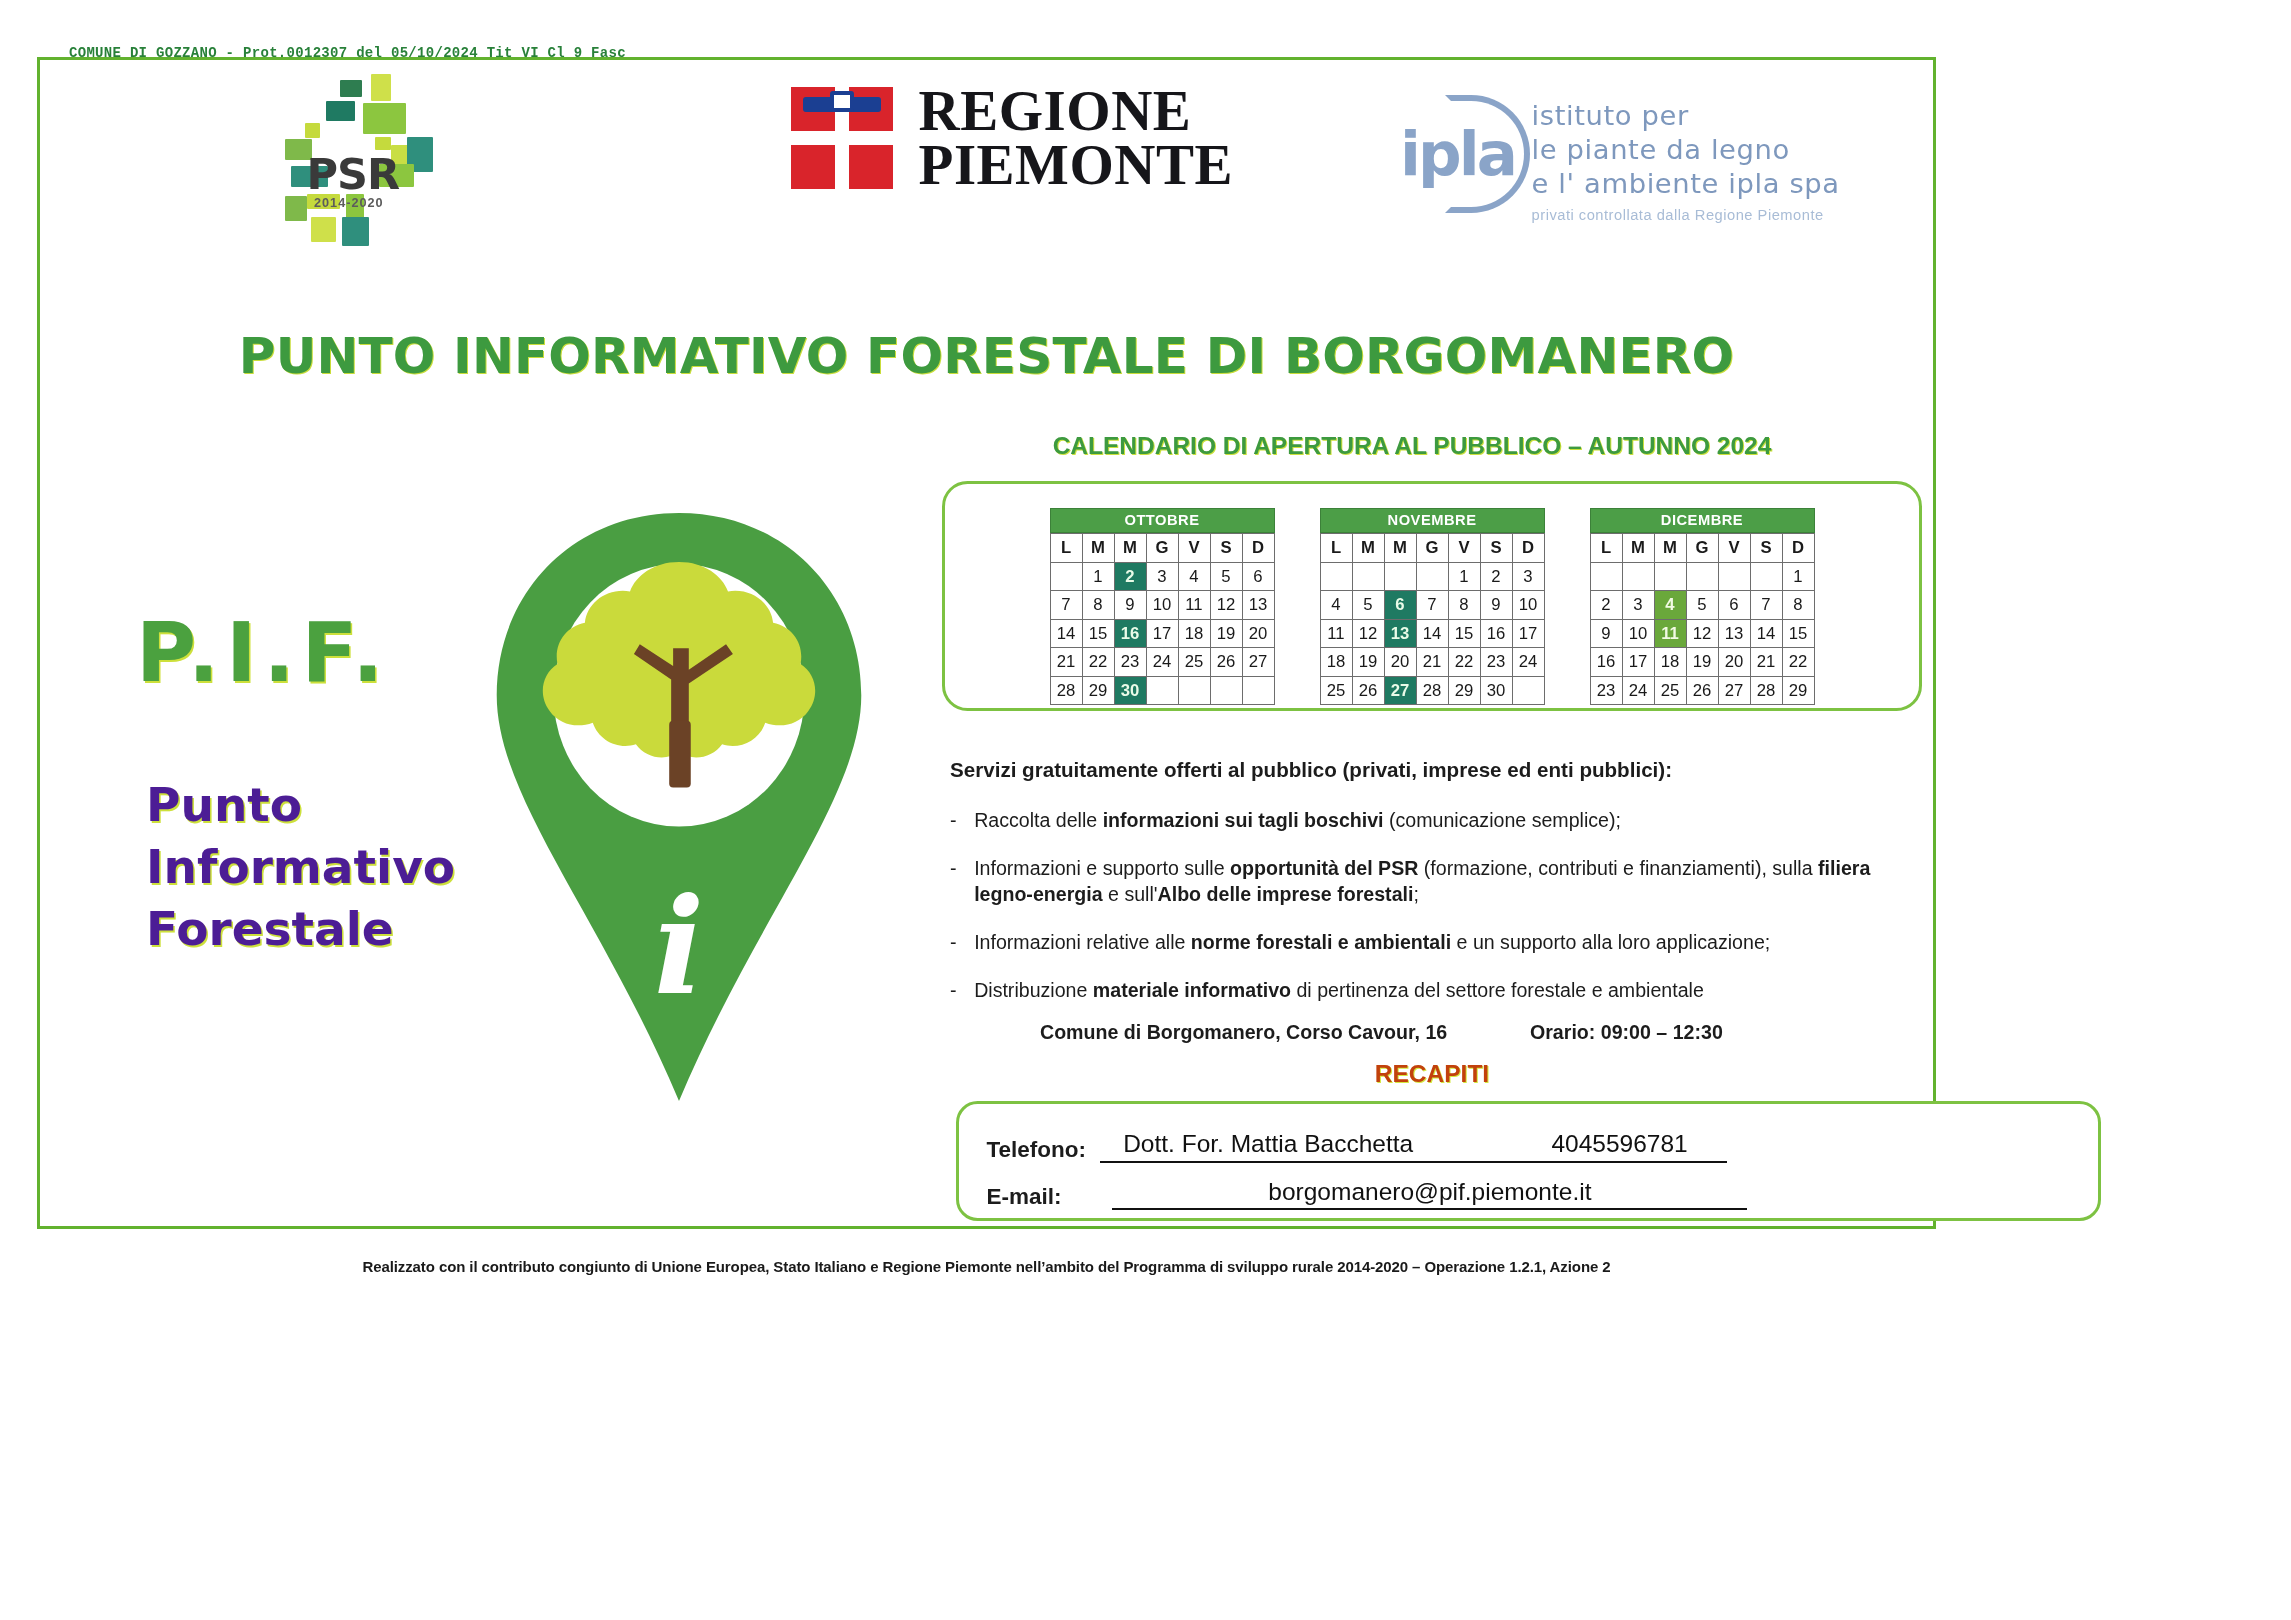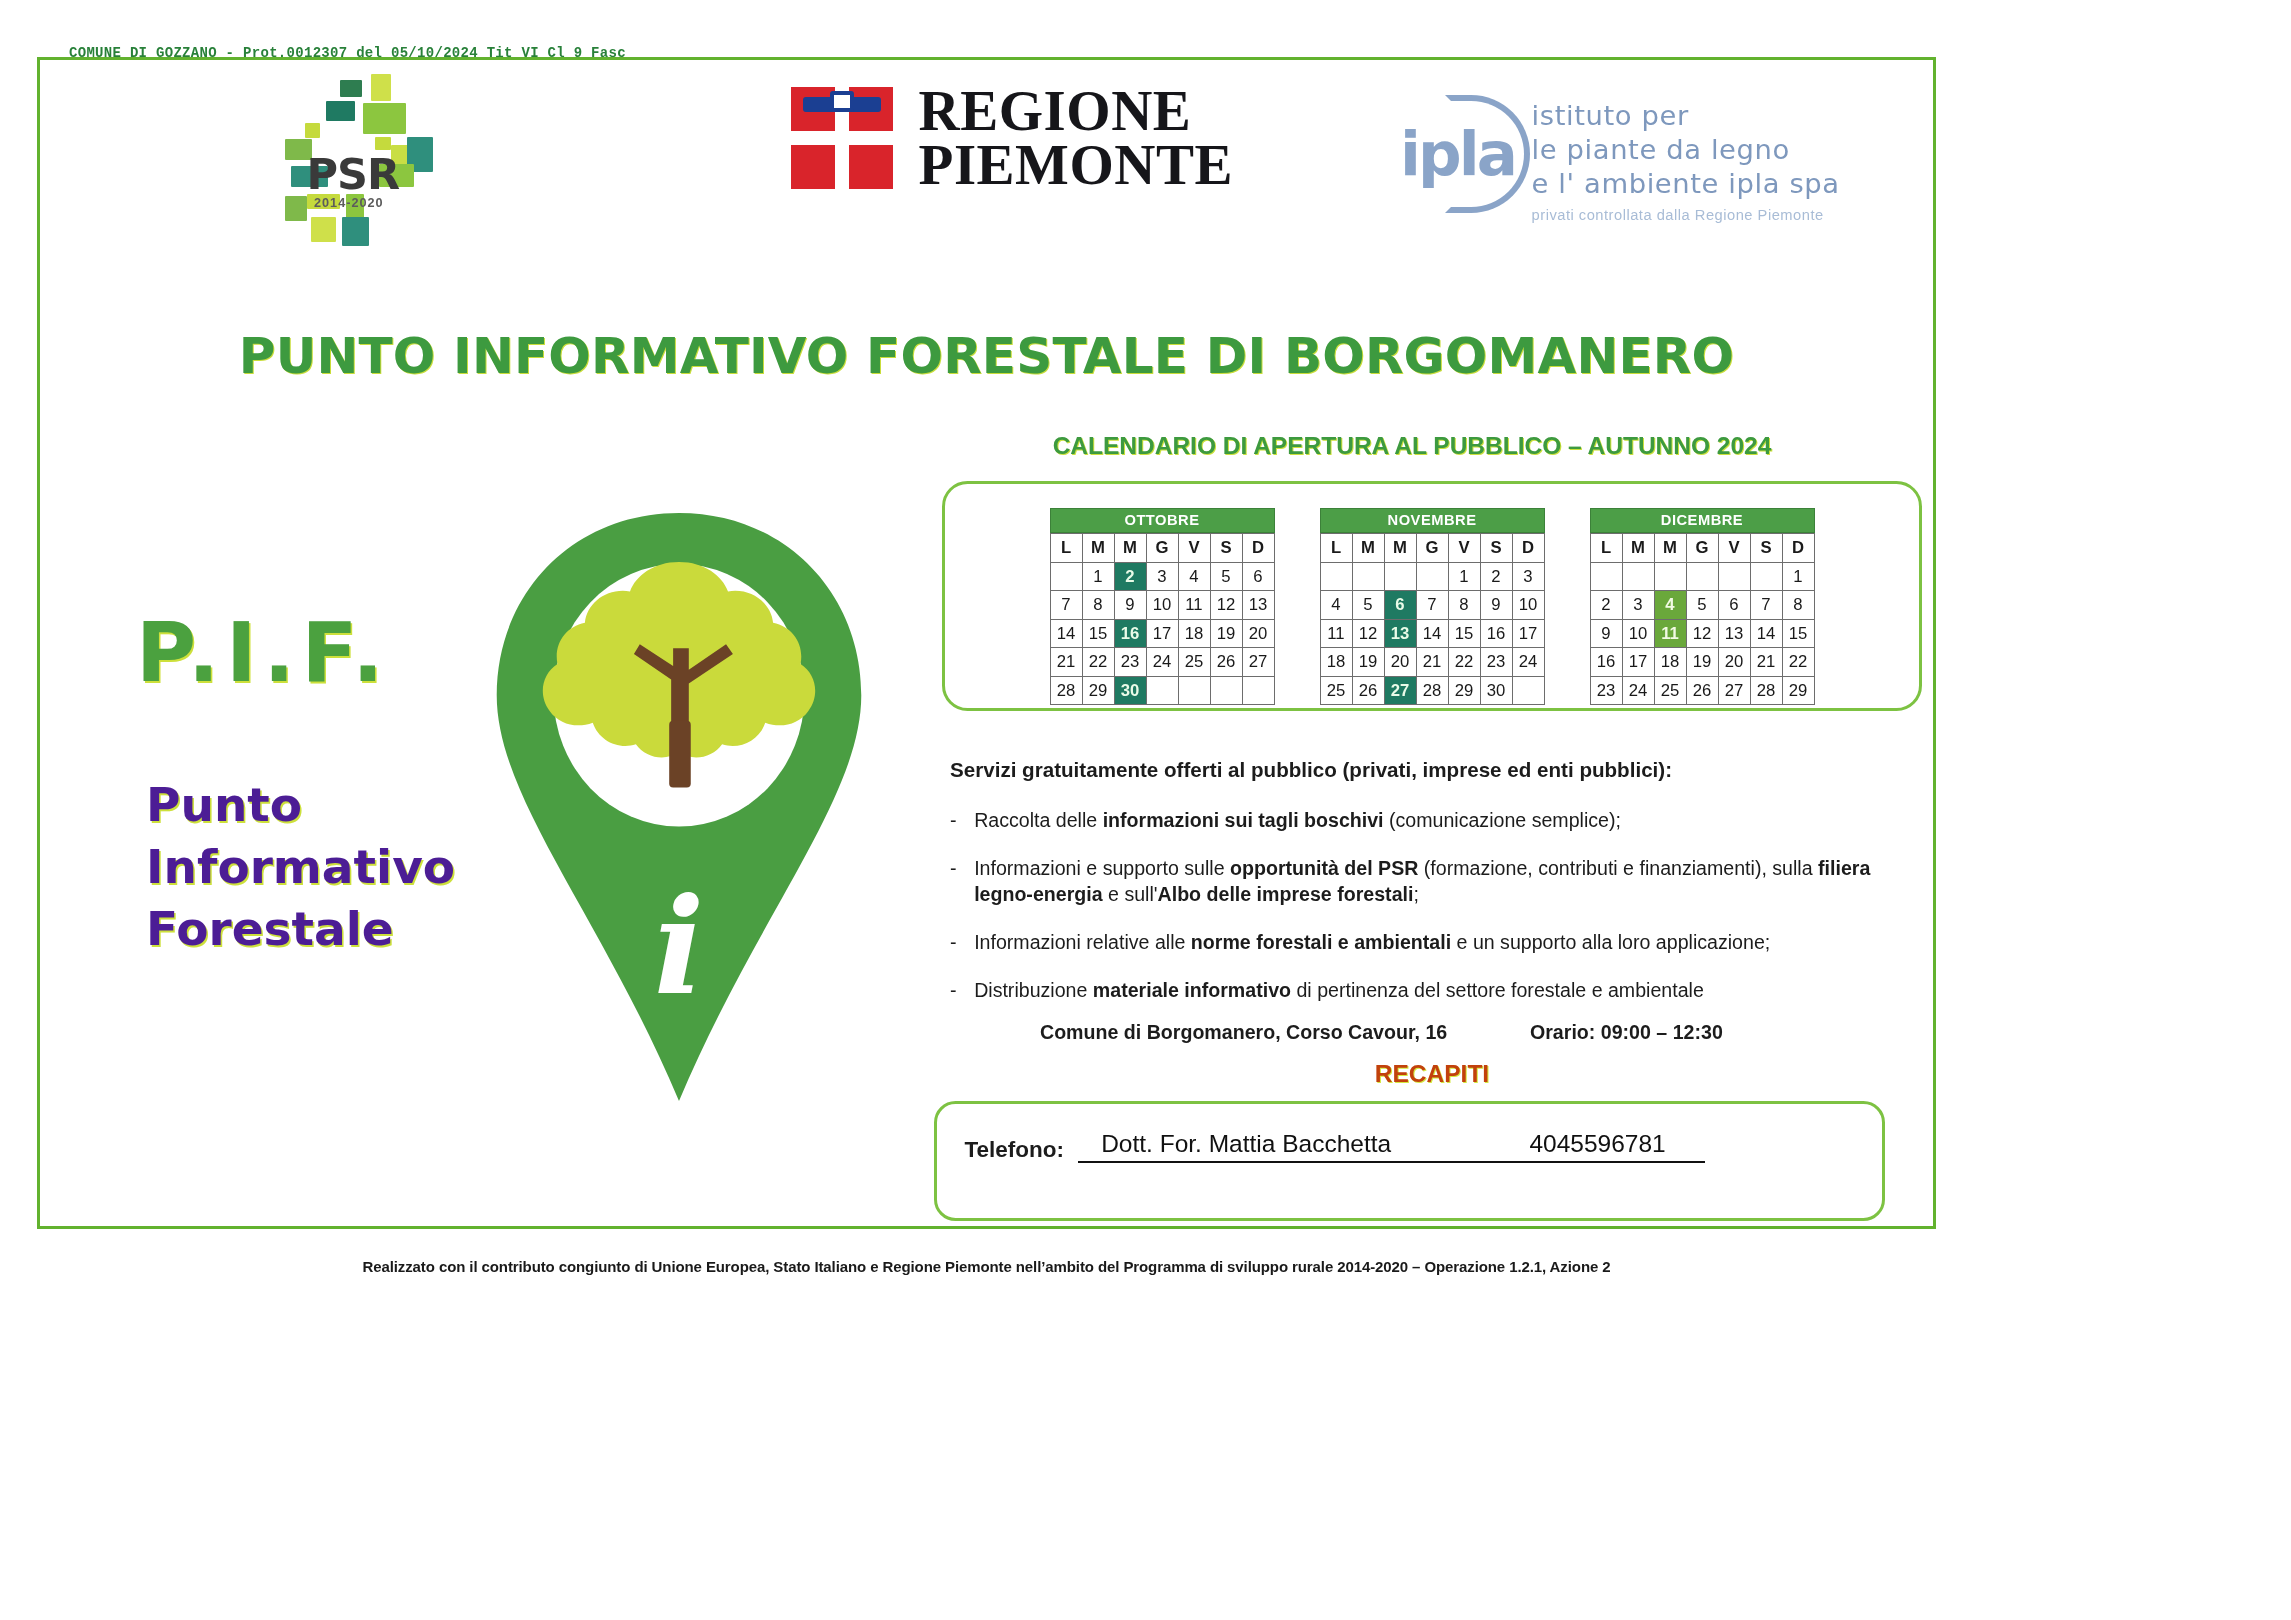--- a/index.html
+++ b/index.html
@@ -147,22 +147,22 @@
     font-size:19.6px;font-weight:700;color:#1c1c1c;
   }
   .recapiti{
     position:absolute;left:902px;width:980px;top:1000px;text-align:center;
     font-size:24.5px;font-weight:700;color:#c2410c;
     text-shadow:1px 1px 0 #d4e83f;
   }
 
   
   .rec-box{
-    position:absolute;left:894px;top:1041px;
-    width:951px;height:120px;
+    position:absolute;left:916px;top:1041px;
+    width:1145px;height:120px;
     border:3.9px solid #7dc242;border-radius:21.6px;
     box-sizing:border-box;background:#fff;
   }
   .rec-line{position:absolute;display:flex;align-items:flex-end;}
   .rec-label{font-size:22.5px;font-weight:700;color:#1c1c1c;white-space:nowrap;}
   .rec-rule{
     border-bottom:2.5px solid #111;
     position:relative;
     display:flex;align-items:flex-end;justify-content:center;
     font-size:24.5px;color:#111;white-space:nowrap;padding-bottom:2px;
@@ -474,19 +474,25 @@
     <div class="recapiti">RECAPITI</div>
 
     <div class="rec-box">
       <div class="rec-line" style="left:27.4px;top:17.6px;">
         <span class="rec-label">Telefono:</span>
         <span class="rec-rule" style="width:627px;height:37px;margin-left:13.7px;">
           <span class="rec-val-left">Dott. For. Mattia Bacchetta</span>
           <span class="rec-val-right">4045596781</span>
         </span>
       </div>
+      <div class="rec-line" style="left:27.4px;top:65px;">
+        <span class="rec-label">E-mail:</span>
+        <span class="rec-rule" style="width:635px;height:37px;margin-left:51px;">
+          <span>borgomanero@pif.piemonte.it</span>
+        </span>
+      </div>
     </div>
 
     <div class="footer">Realizzato con il contributo congiunto di Unione Europea, Stato Italiano e Regione Piemonte nell’ambito del Programma di sviluppo rurale 2014-2020 – Operazione 1.2.1, Azione 2</div>
 
   </div>
 </div>
 
 
 </body></html>

